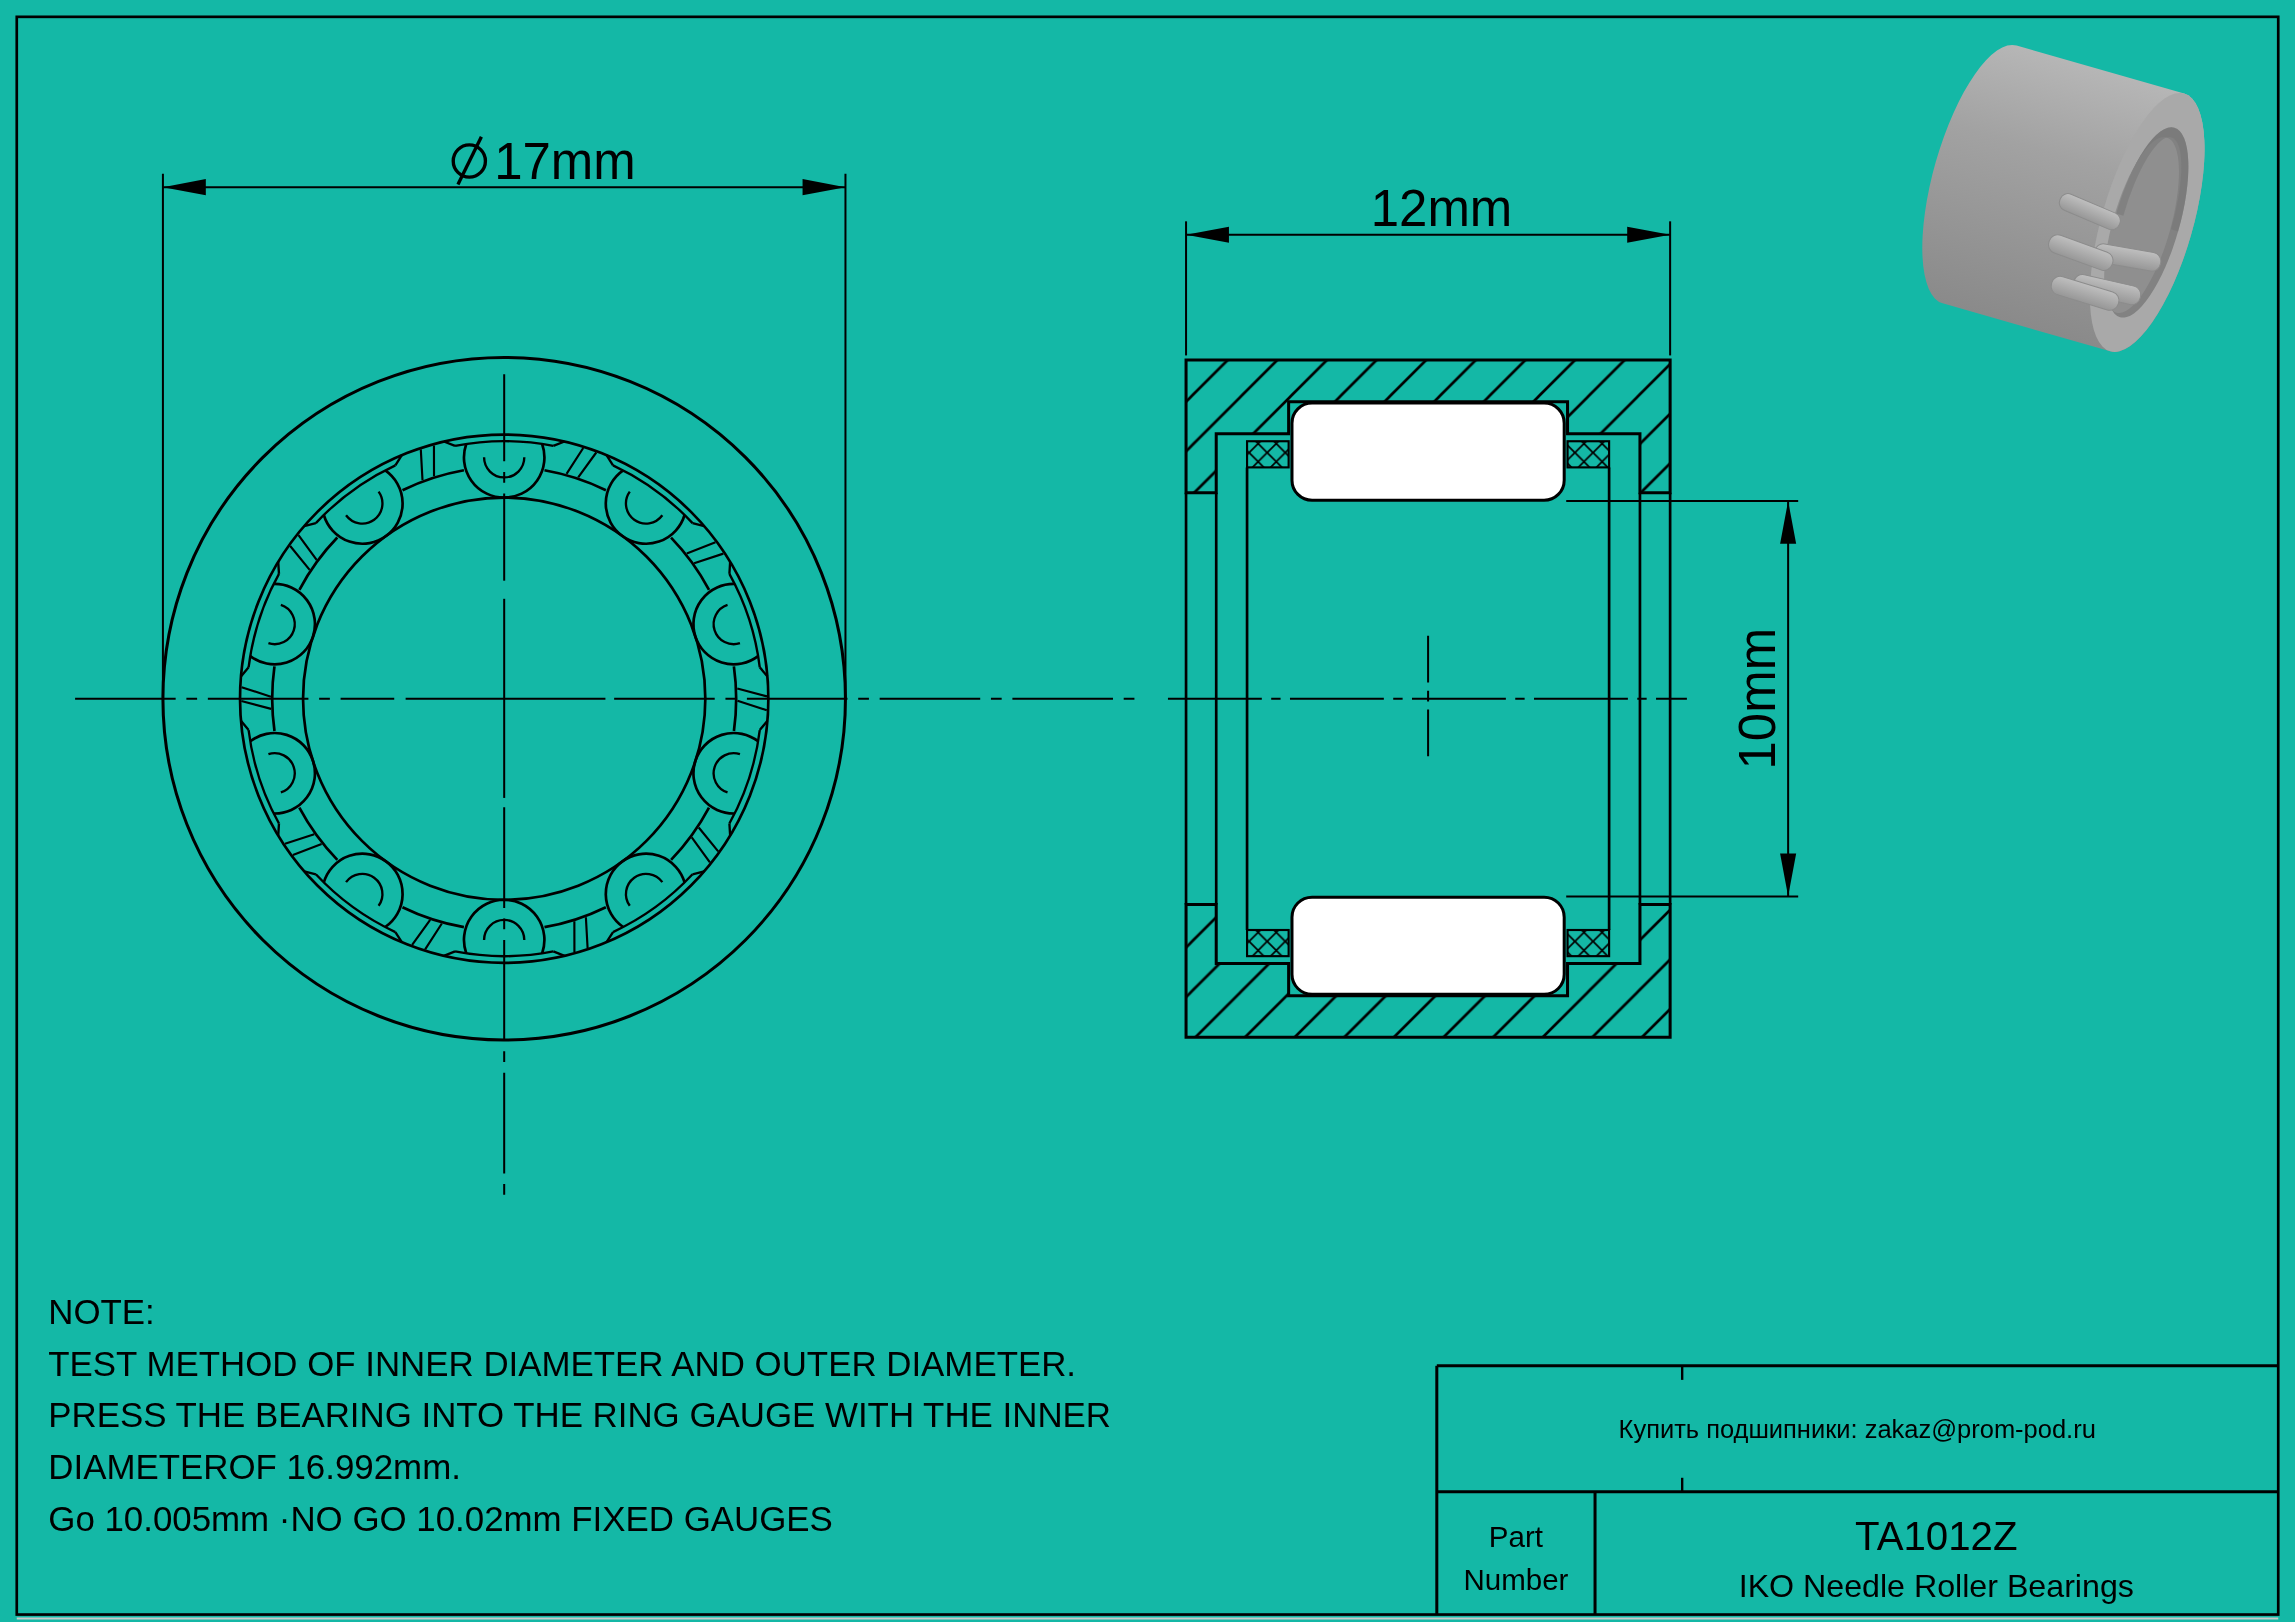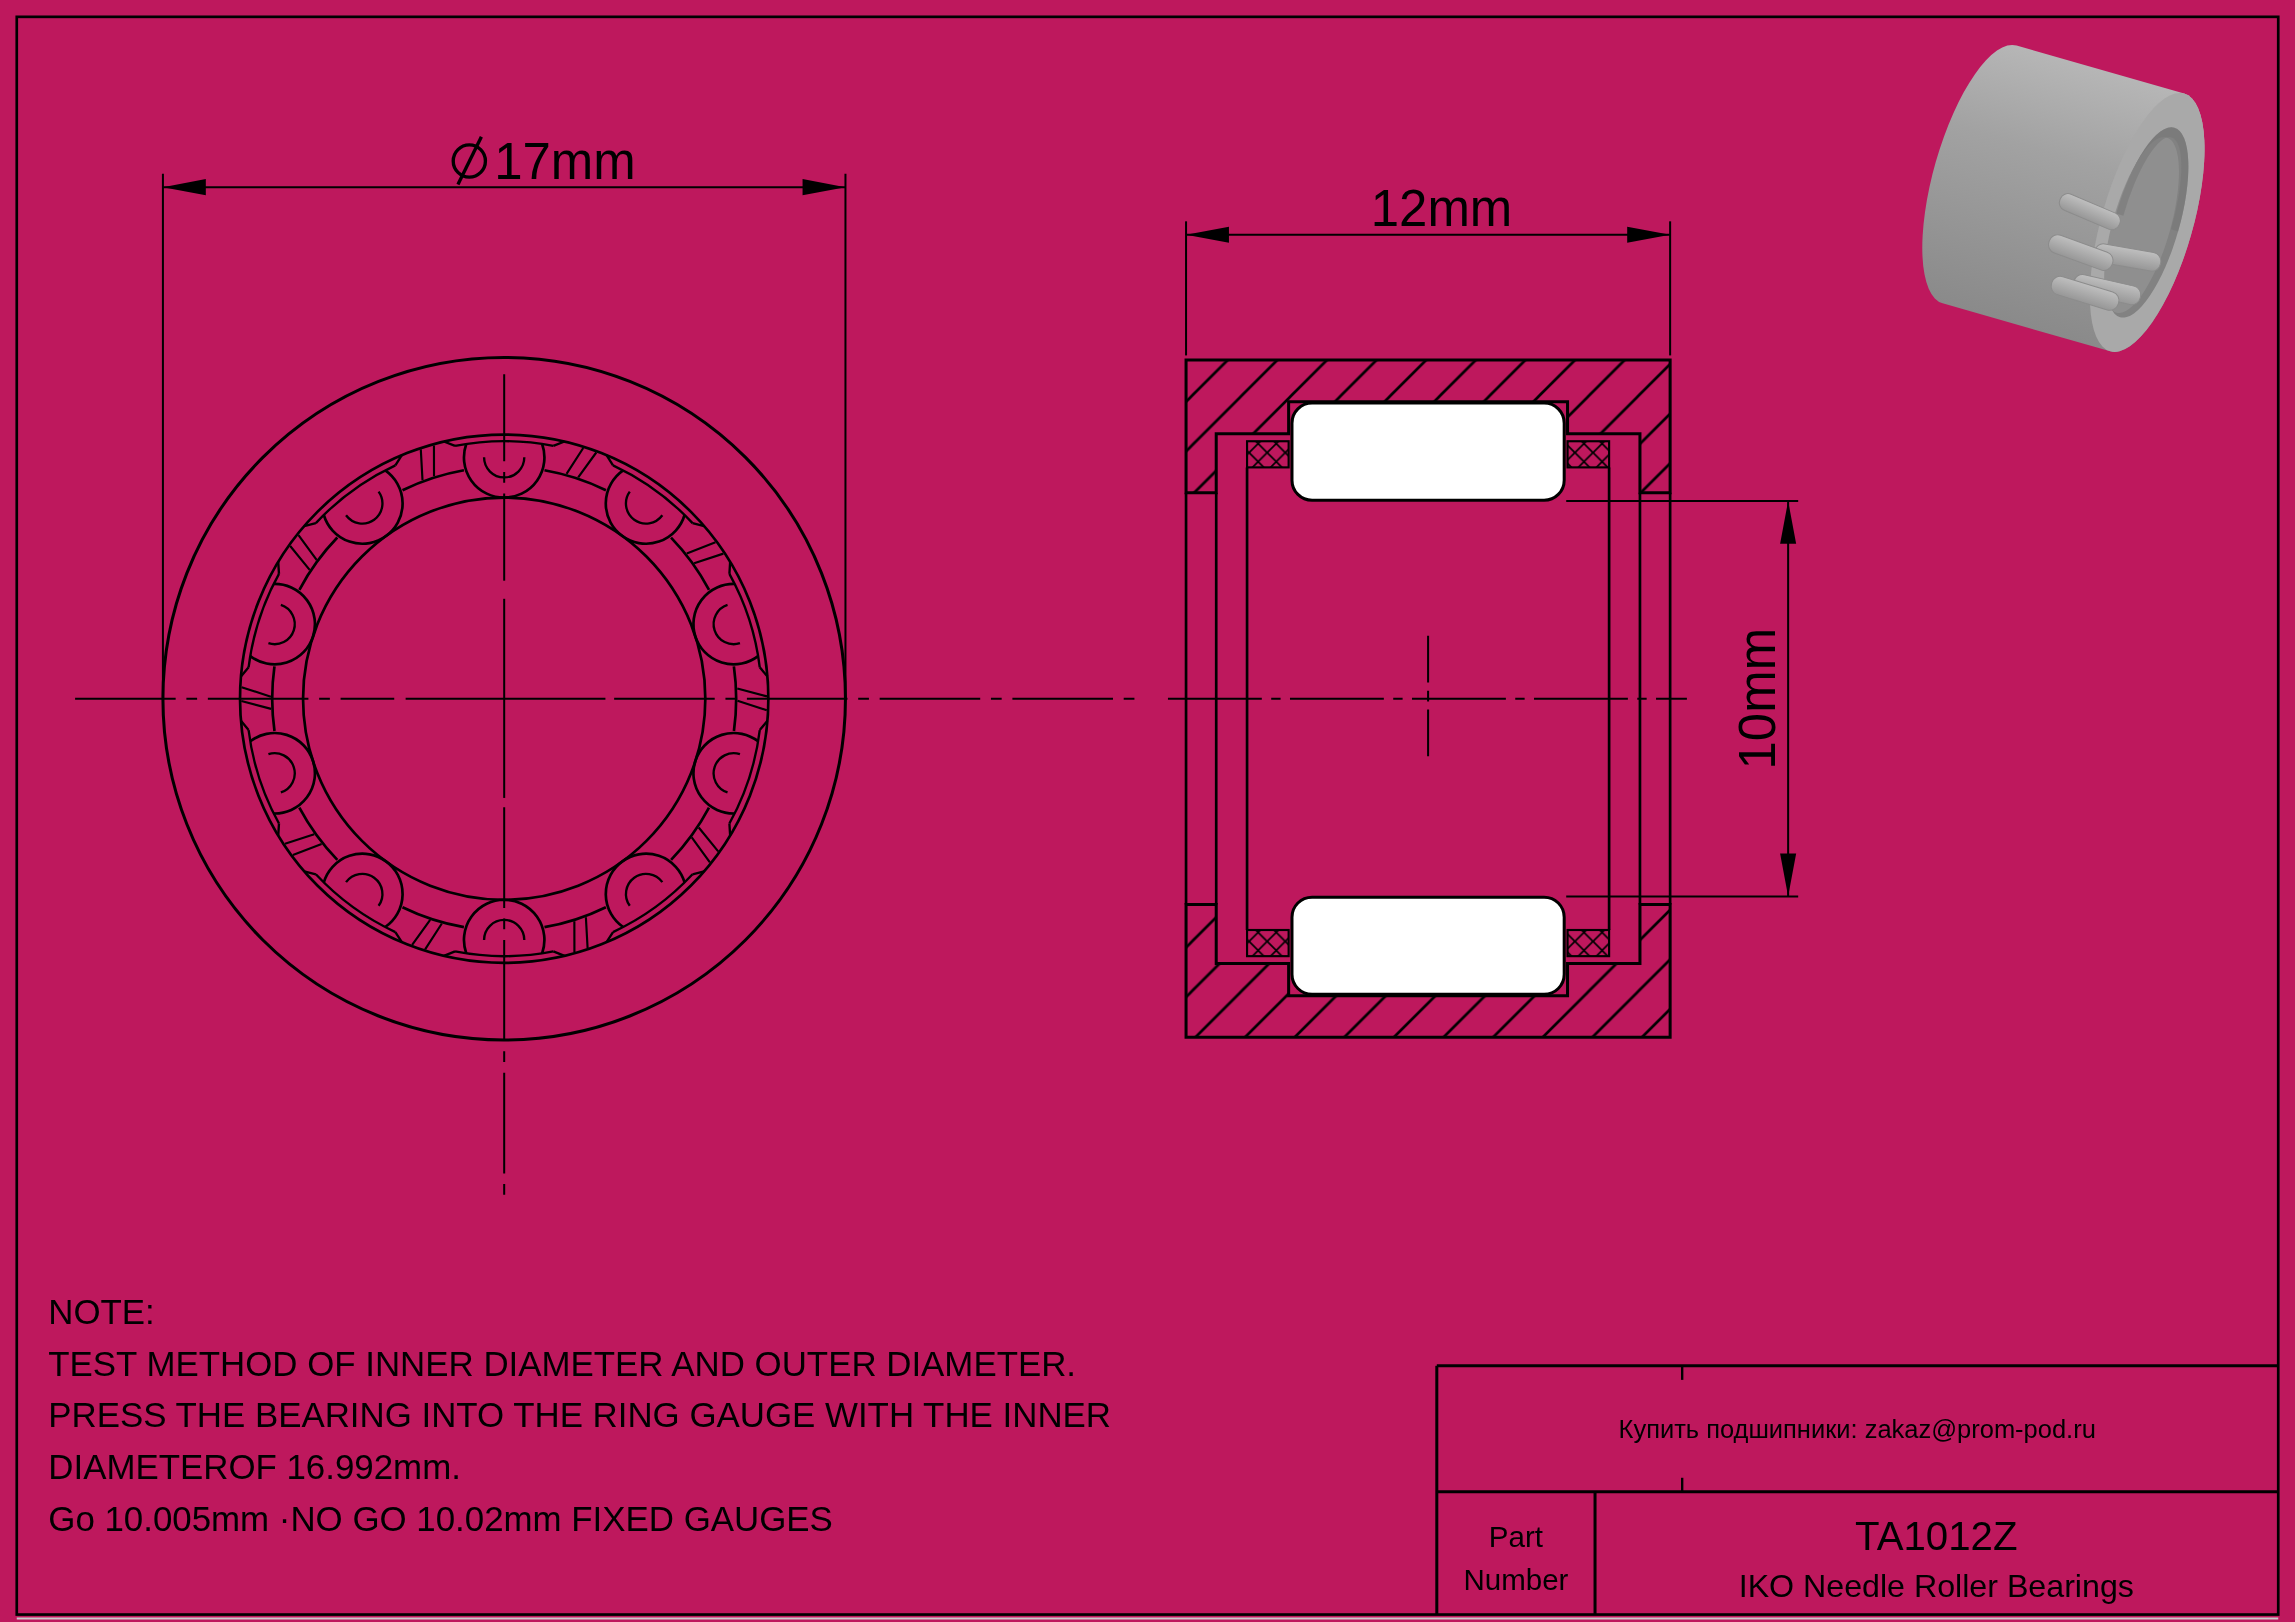--- a/index.html
+++ b/index.html
@@ -1,16 +1,16 @@
 <!DOCTYPE html>
 <html style="font-size:10.7px"><head>
 <meta charset="utf-8">
 <style>
   html,body{margin:0;padding:0;background:#ffffff;}
-  #page{position:relative;width:2295px;height:1622px;background:#be185d;overflow:hidden;
+  #page{position:relative;width:2295px;height:1622px;background:#14b8a6;overflow:hidden;
         font-family:"Liberation Sans", sans-serif;}
   svg text{font-family:"Liberation Sans", sans-serif;fill:#000;}
   .big-dim{font-size:76px;}
   .note-txt{font-size:52px;}
   .tb-small{font-size:38px;}
   .tb-part{font-size:44px;}
   .tb-pn{font-size:60px;}
   .tb-desc{font-size:48px;}
 </style>
 </head>

